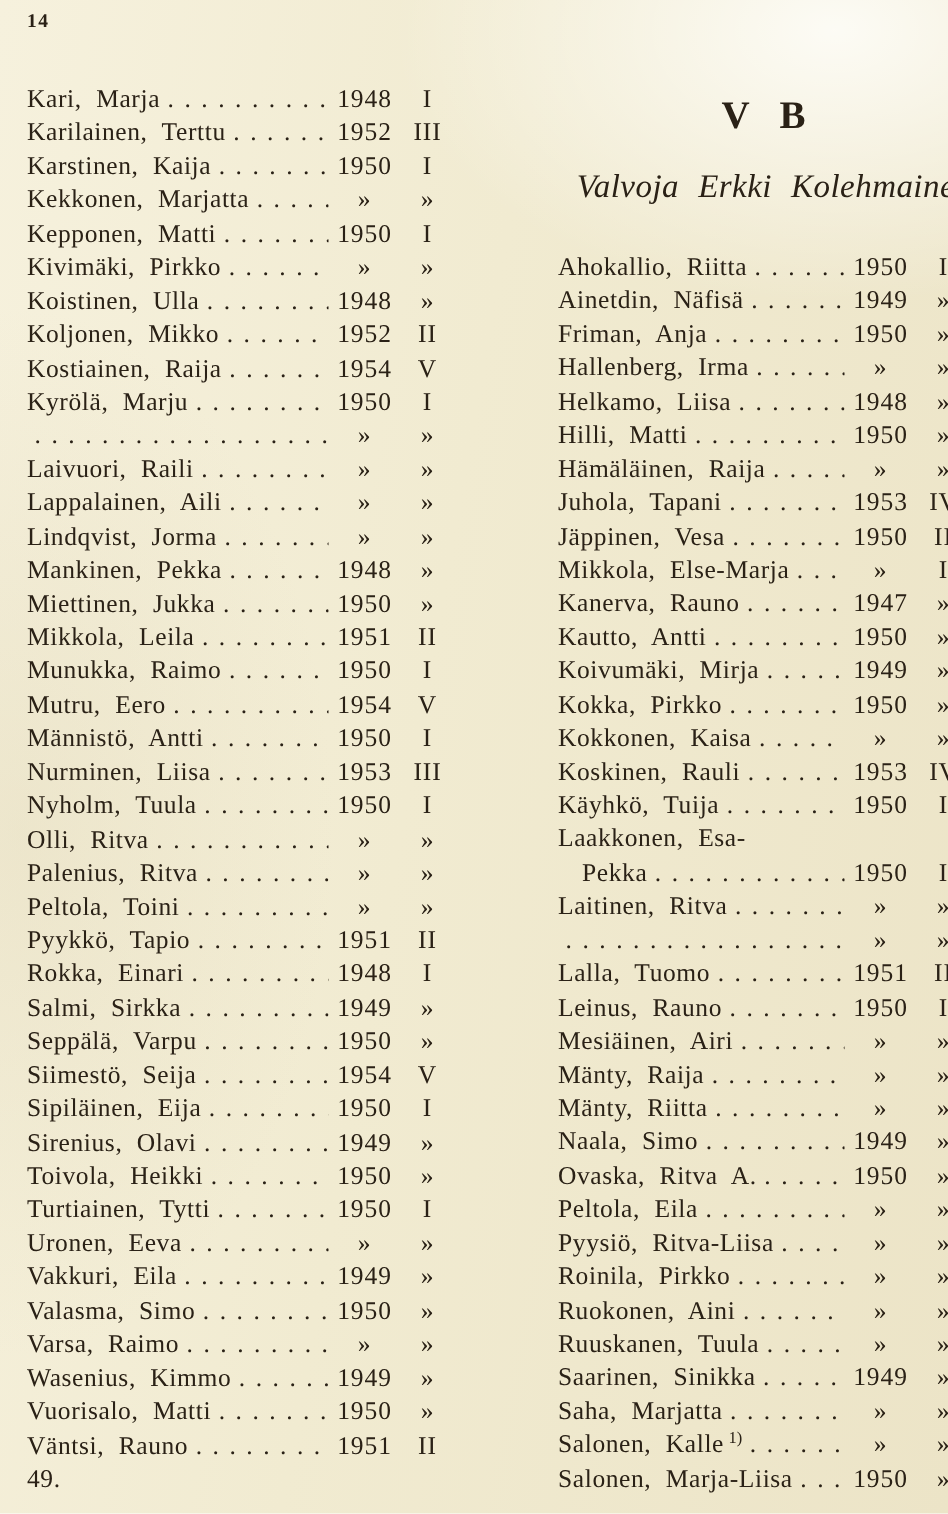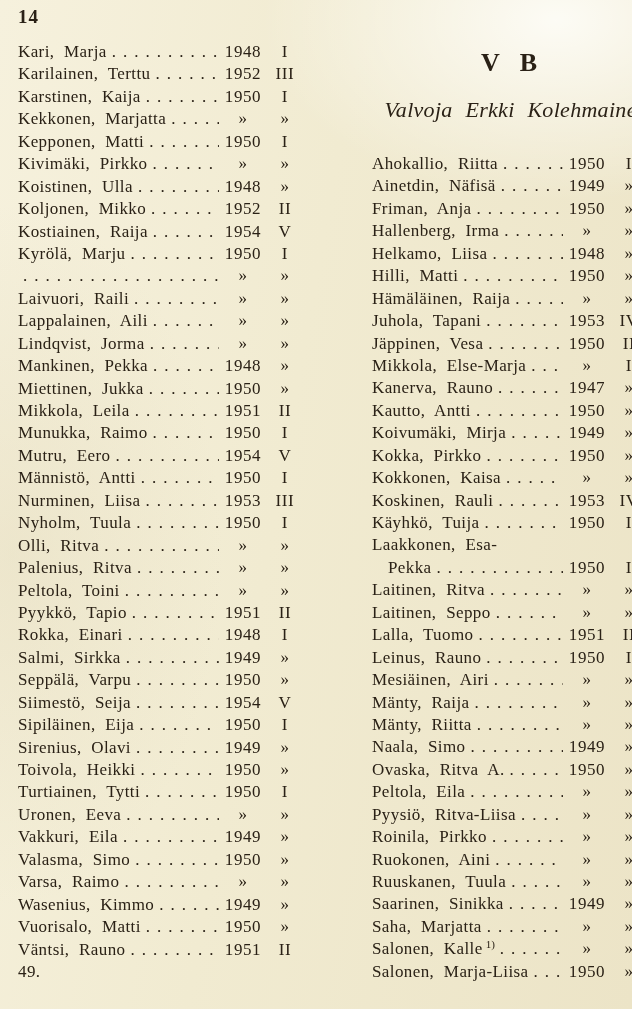--- a/index.html
+++ b/index.html
@@ -8,23 +8,23 @@
   .page {
     position:relative; width:632px; height:1009px; overflow:hidden;
     background:
       radial-gradient(ellipse 420px 260px at 88% 2%, rgba(255,255,252,.85), rgba(255,255,252,0) 70%),
       radial-gradient(ellipse 300px 500px at 2% 55%, rgba(222,212,178,.35), rgba(222,212,178,0) 70%),
       linear-gradient(100deg,#f6f1dd 0%,#f1ebd1 45%,#ece4c7 100%);
     color:#2a2116;
   }
   .page-number {
     position:absolute; left:18px; top:6px;
-    font-size:19px; font-weight:bold; letter-spacing:1px;
+    font-size:13px; font-weight:bold; letter-spacing:1px;
   }
-  .col { position:absolute; top:41px; }
+  .col { position:absolute; top:55px; }
   .col-left  { left:18px;  width:286px; }
   .col-right { left:338px; width:276px;margin-left:34px; }
   .class-header {
     text-align:center; font-size:26px; font-weight:bold;
     line-height:32px; padding-top:6px; margin-bottom:20px;
     word-spacing:10px; letter-spacing:2px;
   }
   .supervisor {
     text-align:right; font-style:italic; font-size:22px;
     line-height:22px; margin-bottom:32px;
@@ -419,21 +419,20 @@
           <span class="year">1950</span>
           <span class="grade">I</span>
         </div>
         <div class="row">
           <span class="name">Laitinen, Ritva</span>
           <span class="dots">..............................</span>
           <span class="year">»</span>
           <span class="grade">»</span>
         </div>
         <div class="row">
-          <span class="name">Laitinen, Seppo</span>
           <span class="dots">..............................</span>
           <span class="year">»</span>
           <span class="grade">»</span>
         </div>
         <div class="row">
           <span class="name">Lalla, Tuomo</span>
           <span class="dots">..............................</span>
           <span class="year">1951</span>
           <span class="grade">II</span>
         </div>

